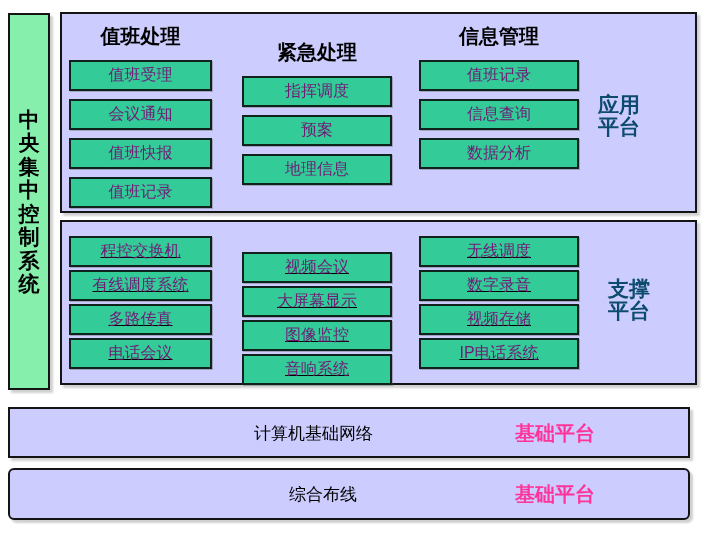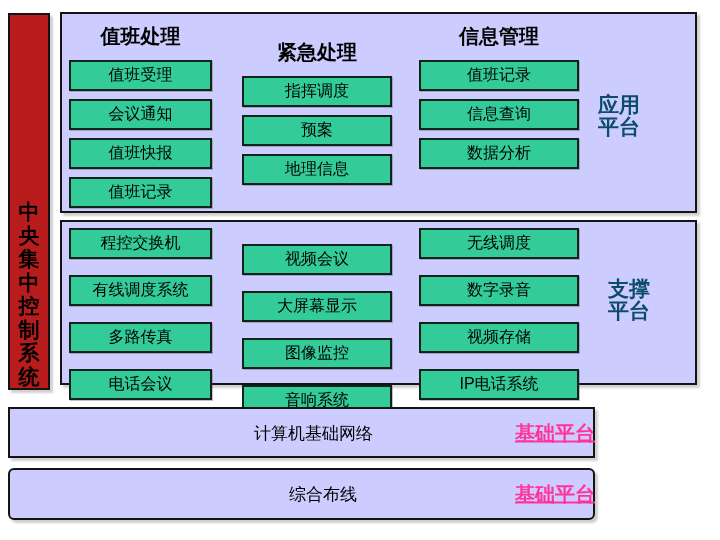--- a/index.html
+++ b/index.html
@@ -13,26 +13,26 @@
     width: 720px;
     height: 540px;
     background: #ffffff;
     overflow: hidden;
   }
   
   .sidebar {
     position: absolute;
     left: 8px; top: 13px;
     width: 42px; height: 377px;
-    background: #b91c1c;
+    background: #86efac;
     border: 2px solid #141414;
     box-sizing: border-box;
     box-shadow: 3px 3px 2px rgba(150,150,150,0.45);
     display: flex;
-    align-items: flex-end;
+    align-items: center;
     justify-content: center;
   }
   .vtext {
     width: 22px;
     font-size: 21px;
     font-weight: bold;
     color: #000000;
     line-height: 23.5px;
     text-align: center;
     word-break: break-all;
@@ -64,52 +64,52 @@
     color: #000000;
     white-space: nowrap;
   }
   .btn-stack {
     position: absolute;
     left: 0; right: 0;
     display: flex;
     flex-direction: column;
   }
   .panel-app .btn-stack { top: 46px; gap: 8px; }
-  .panel-sup .btn-stack { top: 6px;  gap: 16px; }
+  .panel-sup .btn-stack { top: 14px;  gap: 3px; text-decoration: underline; }
 
   .block {
     height: 31px;
     background: #33cc99;
     border: 2px solid #10231a;
     box-sizing: border-box;
     display: flex;
     align-items: center;
     justify-content: center;
     font-size: 16px;
-    color: #000000;
+    color: #701a75;
     white-space: nowrap;
     box-shadow: 1px 1px 0 rgba(80,80,80,0.35);
   }
   
   .plabel {
     position: absolute;
     color: #0c4a6e;
     font-weight: bold;
     font-size: 21px;
     line-height: 22px;
     white-space: nowrap;
   }
   .plabel-app { left: 536px; top: 80px; }
   .plabel-sup { left: 546px; top: 56px; }
 
   
   .bar {
     position: absolute;
     left: 8px;
-    width: 587px;
+    width: 682px;
     background: #ccccff;
     border: 2px solid #141414;
     box-sizing: border-box;
     box-shadow: 3px 3px 2px rgba(150,150,150,0.45);
     text-align: center;
   }
   .bar-1 { top: 407px; height: 51px; }
   .bar-2 { top: 468px; height: 52px; border-radius: 6px; }
   .bar-title {
     position: absolute;
@@ -123,21 +123,20 @@
   .bar-2 .bar-title { left: 279px; }
   .bar-label {
     position: absolute;
     left: 505px;
     top: 50%;
     transform: translateY(-50%);
     font-size: 20px;
     font-weight: bold;
     color: #ff3399;
     white-space: nowrap;
-    text-decoration: underline;
   }
 </style>
 </head>
 <body>
 
 <div class="stage">
 
   <div class="sidebar">
     <div class="vtext">中央集中控制系统</div>
   </div>

